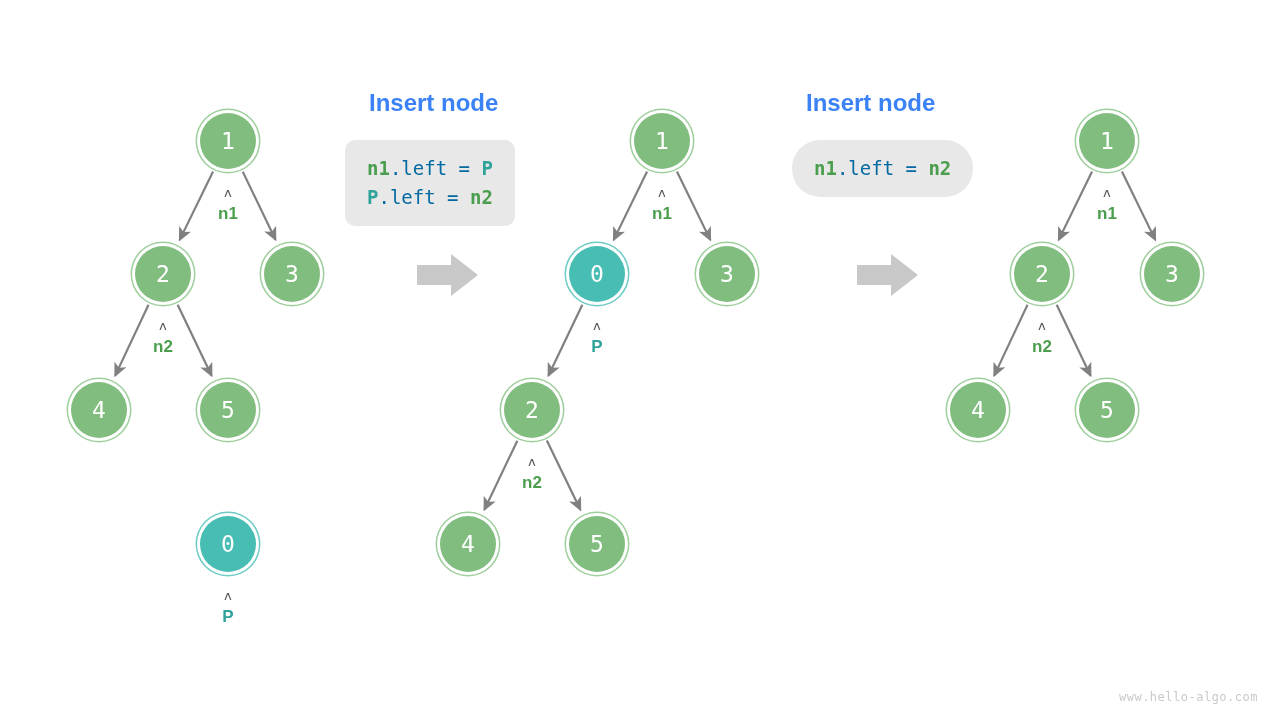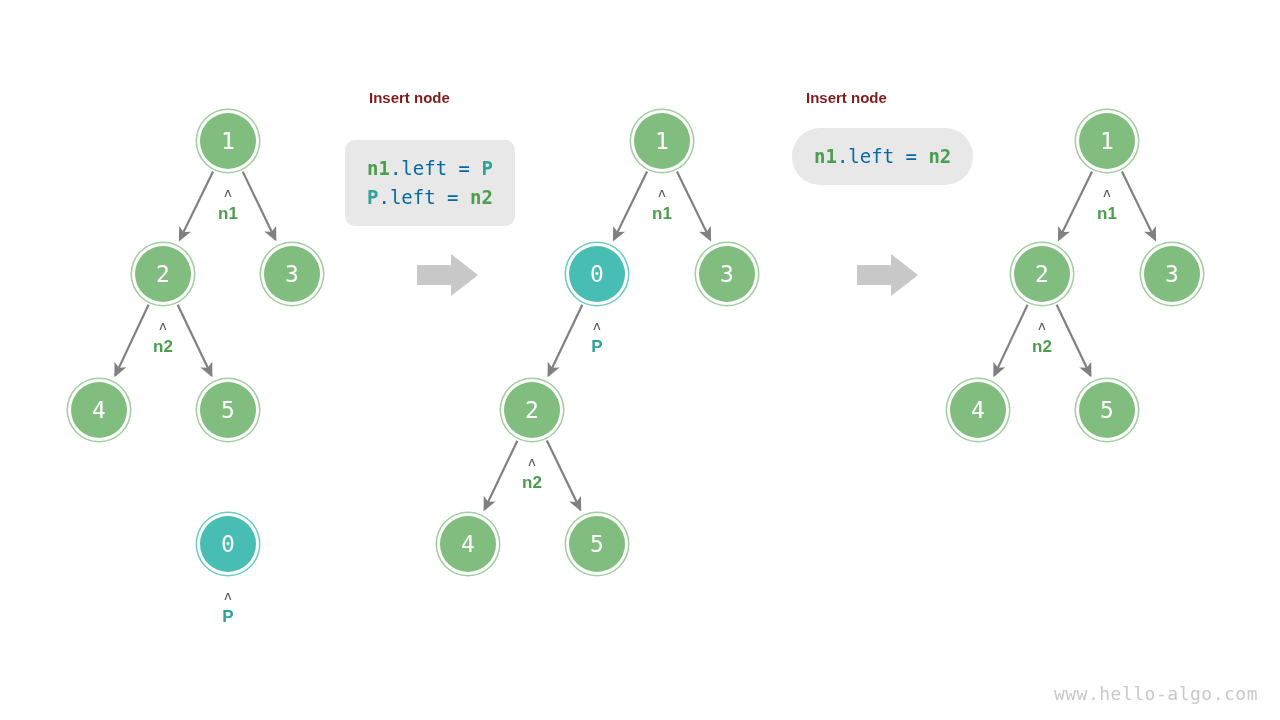--- a/index.html
+++ b/index.html
@@ -76,23 +76,23 @@
     font-weight: bold;
     line-height: 18px;
   }
   .ptr .plabel.green { color: #4b9e4d; }
   .ptr .plabel.teal  { color: #2fa39a; }
 
   
   .heading {
     position: absolute;
     font-family: "Liberation Sans", sans-serif;
-    font-size: 15px;
+    font-size: 24px;
     font-weight: bold;
-    color: #7f1d1d;
+    color: #3b82f6;
     white-space: nowrap;
     user-select: none;
   }
 
   
   .codebox {
     position: absolute;
     background: #e8e8e8;
     border-radius: 10px;
     padding: 14px 22px;
@@ -115,21 +115,21 @@
     width: 62px;
     height: 44px;
   }
 
   
   #watermark {
     position: absolute;
     right: 22px;
     bottom: 16px;
     font-family: "DejaVu Sans Mono", "Liberation Mono", monospace;
-    font-size: 18px;
+    font-size: 12px;
     color: #c9c9c9;
     letter-spacing: 0.5px;
     user-select: none;
   }
 </style>
 </head>
 <body>
 
 <div id="stage">
 
@@ -244,21 +244,21 @@
       </div>
     </div>
 
   <div class="heading" id="heading-insert" style="left: 369px; top: 89px;">Insert node</div>
   <div class="heading" id="heading-remove" style="left: 806px; top: 89px;">Insert node</div>
 
   <div class="codebox" id="insert-code" style="left: 345px; top: 140px;">
       <span class="ln"><span class="tok-n">n1</span><span class="tok-d">.left = </span><span class="tok-p">P</span></span>
       <span class="ln"><span class="tok-p">P</span><span class="tok-d">.left = </span><span class="tok-n">n2</span></span>
     </div>
-  <div class="codebox" id="remove-code" style="left: 792px; top: 128px; border-radius: 28px;">
+  <div class="codebox" id="remove-code" style="left: 792px; top: 140px; border-radius: 28px;">
       <span class="ln"><span class="tok-n">n1</span><span class="tok-d">.left = </span><span class="tok-n">n2</span></span>
     </div>
 
   <div id="flow-arrows">
       <div class="flowarrow" style="left: 417px; top: 253px;"><svg viewBox="0 0 62 44" width="62" height="44" xmlns="http://www.w3.org/2000/svg">
           <path d="M0,12 L34,12 L34,1 L61,22 L34,43 L34,32 L0,32 Z" fill="#c8c8c8"></path>
         </svg></div>
       <div class="flowarrow" style="left: 857px; top: 253px;"><svg viewBox="0 0 62 44" width="62" height="44" xmlns="http://www.w3.org/2000/svg">
           <path d="M0,12 L34,12 L34,1 L61,22 L34,43 L34,32 L0,32 Z" fill="#c8c8c8"></path>
         </svg></div>

